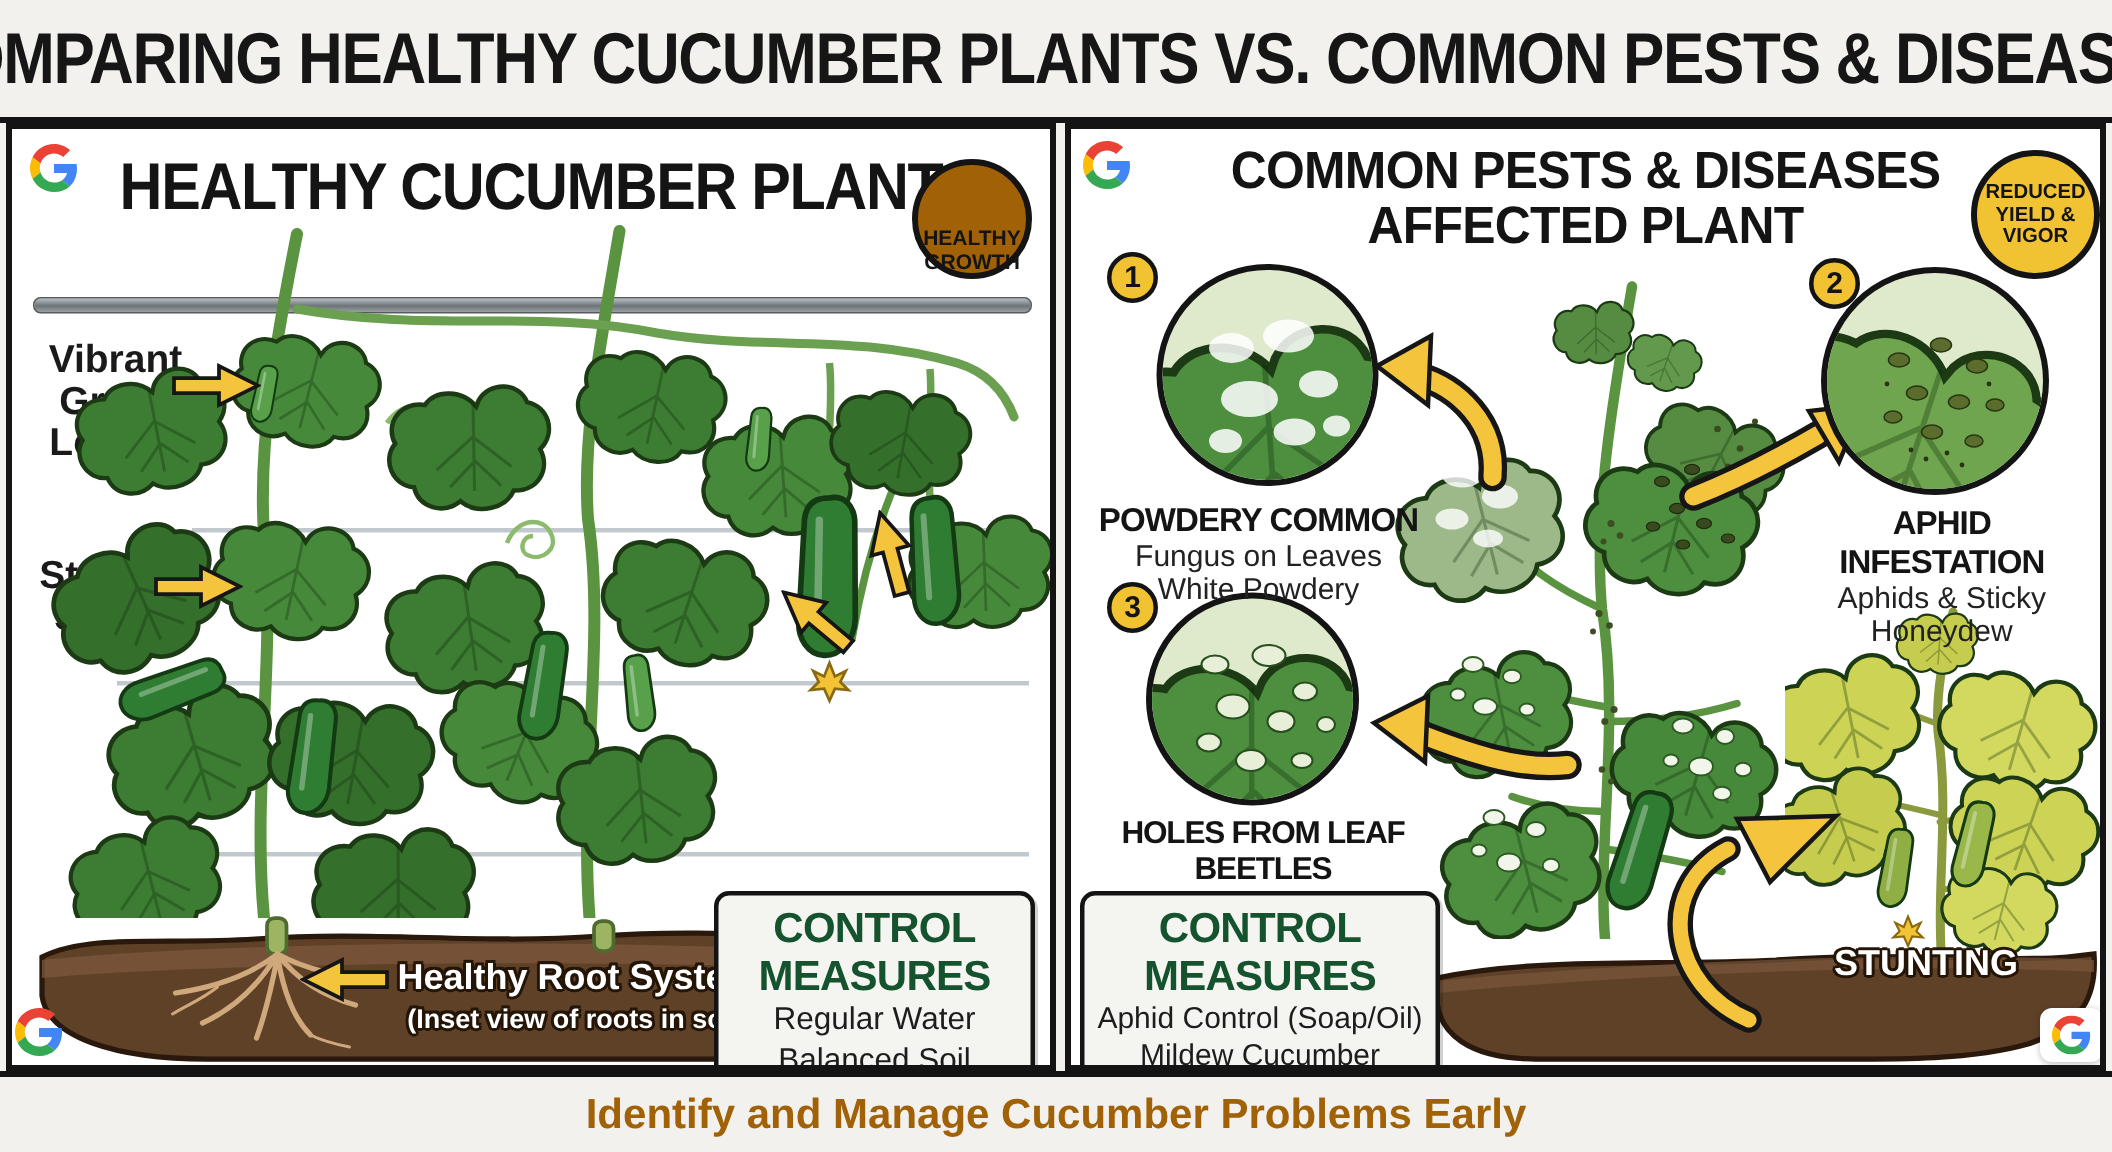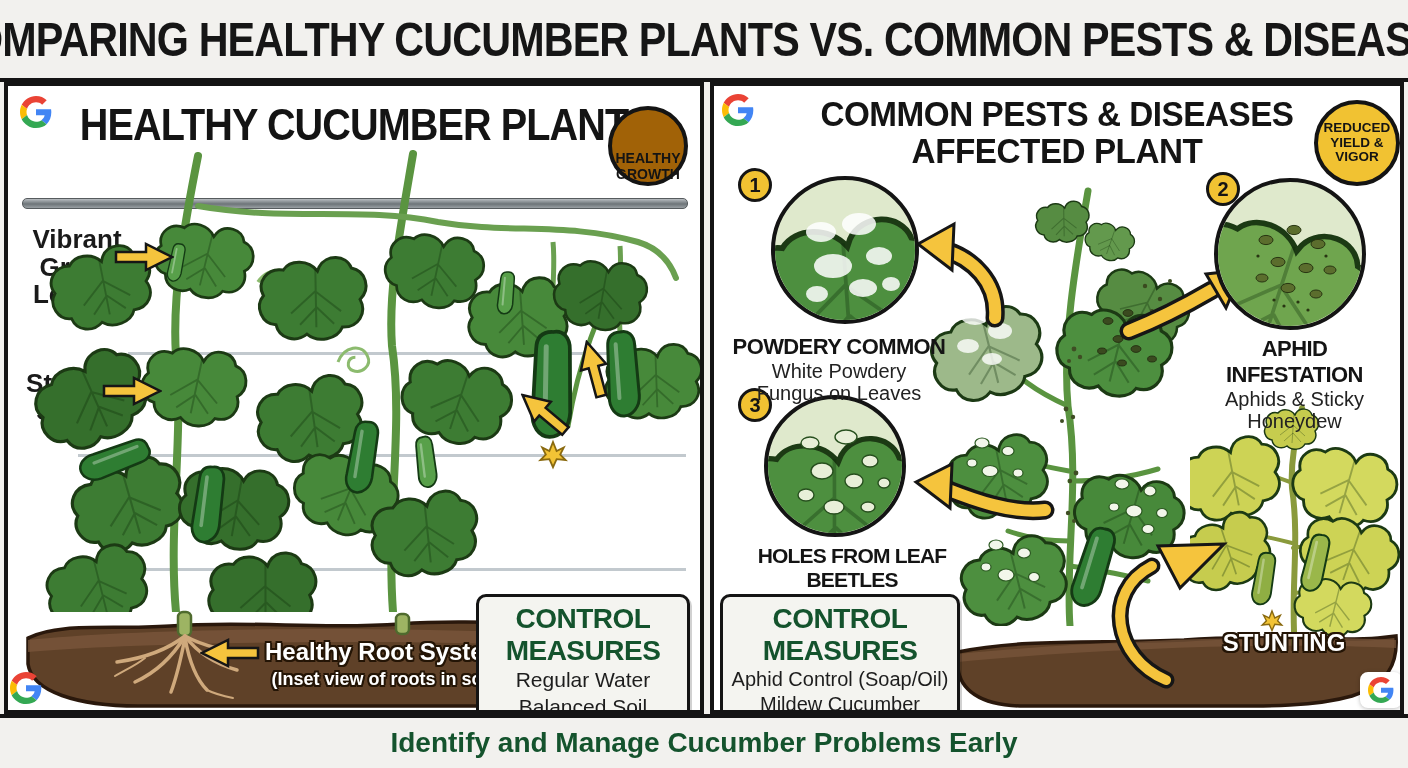--- a/index.html
+++ b/index.html
@@ -77,21 +77,21 @@
   .yellowing-label { position:absolute; left:470px; top:542px; width:200px; text-align:center;
     font-size:24px; font-weight:bold; line-height:1.25; z-index:6; }
   .yellowing-label span { display:block; }
 
   .art { position:absolute; }
 
   
   .footer-bar { position:absolute; top:714px; left:0; width:1408px; height:54px;
     background:#f2f1ee; border-top:4px solid #141414;
     display:flex; align-items:center; justify-content:center; }
-  .footer-bar span { font-size:28px; font-weight:bold; color:#14532d; }
+  .footer-bar span { font-size:28px; font-weight:bold; color:#a16207; }
 </style>
 </head>
 <body>
 
 <svg width="0" height="0" style="position:absolute" aria-hidden="true">
   <defs>
     <g id="leafG">
       <path d="M0,-6 C-8,-18 -26,-20 -34,-10 C-50,-14 -62,0 -56,14 C-66,24 -60,42 -46,44 C-44,58 -28,64 -16,56 C-6,66 14,64 20,52 C36,54 46,40 40,26 C52,16 48,-2 34,-6 C30,-20 10,-22 2,-10 Z" stroke="#1c3a14" stroke-width="3"></path>
       <path d="M-2,-8 L-6,50 M-4,14 L-30,34 M-4,14 L20,36 M-4,30 L-22,46 M-4,30 L12,48" fill="none" stroke="rgba(10,40,5,0.3)" stroke-width="2"></path>
     </g>
@@ -388,22 +388,22 @@
               <ellipse cx="58" cy="86" rx="19" ry="12"></ellipse>
             <ellipse cx="88" cy="108" rx="14" ry="9"></ellipse>
               <ellipse cx="42" cy="114" rx="11" ry="8"></ellipse>
             <ellipse cx="116" cy="104" rx="9" ry="7"></ellipse>
           </g>
         </svg>
       </div>
       <div class="num-badge" style="left:24px;top:82px">1</div>
       <div class="issue-label" style="left:0;top:248px;width:250px">
         <span class="it">POWDERY COMMON</span>
+        <span class="id">Fungus on Leaves</span>
         <span class="id">White Powdery</span>
-        <span class="id">Fungus on Leaves</span>
       </div>
 
       <div class="issue-circle" style="left:500px;top:92px;width:152px;height:152px">
         <svg width="152" height="152" viewBox="0 0 152 152">
           <use href="#leafG" transform="translate(76 80) rotate(14) scale(1.85)" fill="#6fa54e"></use>
           <g fill="#5b6d2d" stroke="#283512" stroke-width="1">
             <ellipse cx="48" cy="58" rx="7" ry="4.6"></ellipse>
               <ellipse cx="76" cy="48" rx="7" ry="4.6"></ellipse>
             <ellipse cx="100" cy="62" rx="7" ry="4.6"></ellipse>
               <ellipse cx="60" cy="80" rx="7" ry="4.6"></ellipse>
@@ -440,21 +440,21 @@
               <ellipse cx="54" cy="72" rx="11" ry="8"></ellipse>
             <ellipse cx="86" cy="82" rx="9" ry="7"></ellipse>
               <ellipse cx="38" cy="96" rx="8" ry="6"></ellipse>
             <ellipse cx="66" cy="108" rx="10" ry="7"></ellipse>
               <ellipse cx="100" cy="108" rx="7" ry="5"></ellipse>
             <ellipse cx="116" cy="84" rx="6" ry="5"></ellipse>
           </g>
         </svg>
       </div>
       <div class="num-badge" style="left:24px;top:302px">3</div>
-      <div class="issue-label" style="left:10px;top:458px;width:256px">
+      <div class="issue-label" style="left:0;top:458px;width:256px">
         <span class="it" style="font-size:21px;letter-spacing:-0.8px">HOLES FROM LEAF BEETLES</span>
         <span class="id">Irregular Hole Damage</span>
       </div>
 
       <div class="yellowing-label">
         <span class="outlined">STUNTING</span>
       </div>
 
       <div class="control-box cb-right">
         <span class="cb-title">CONTROL MEASURES</span>

